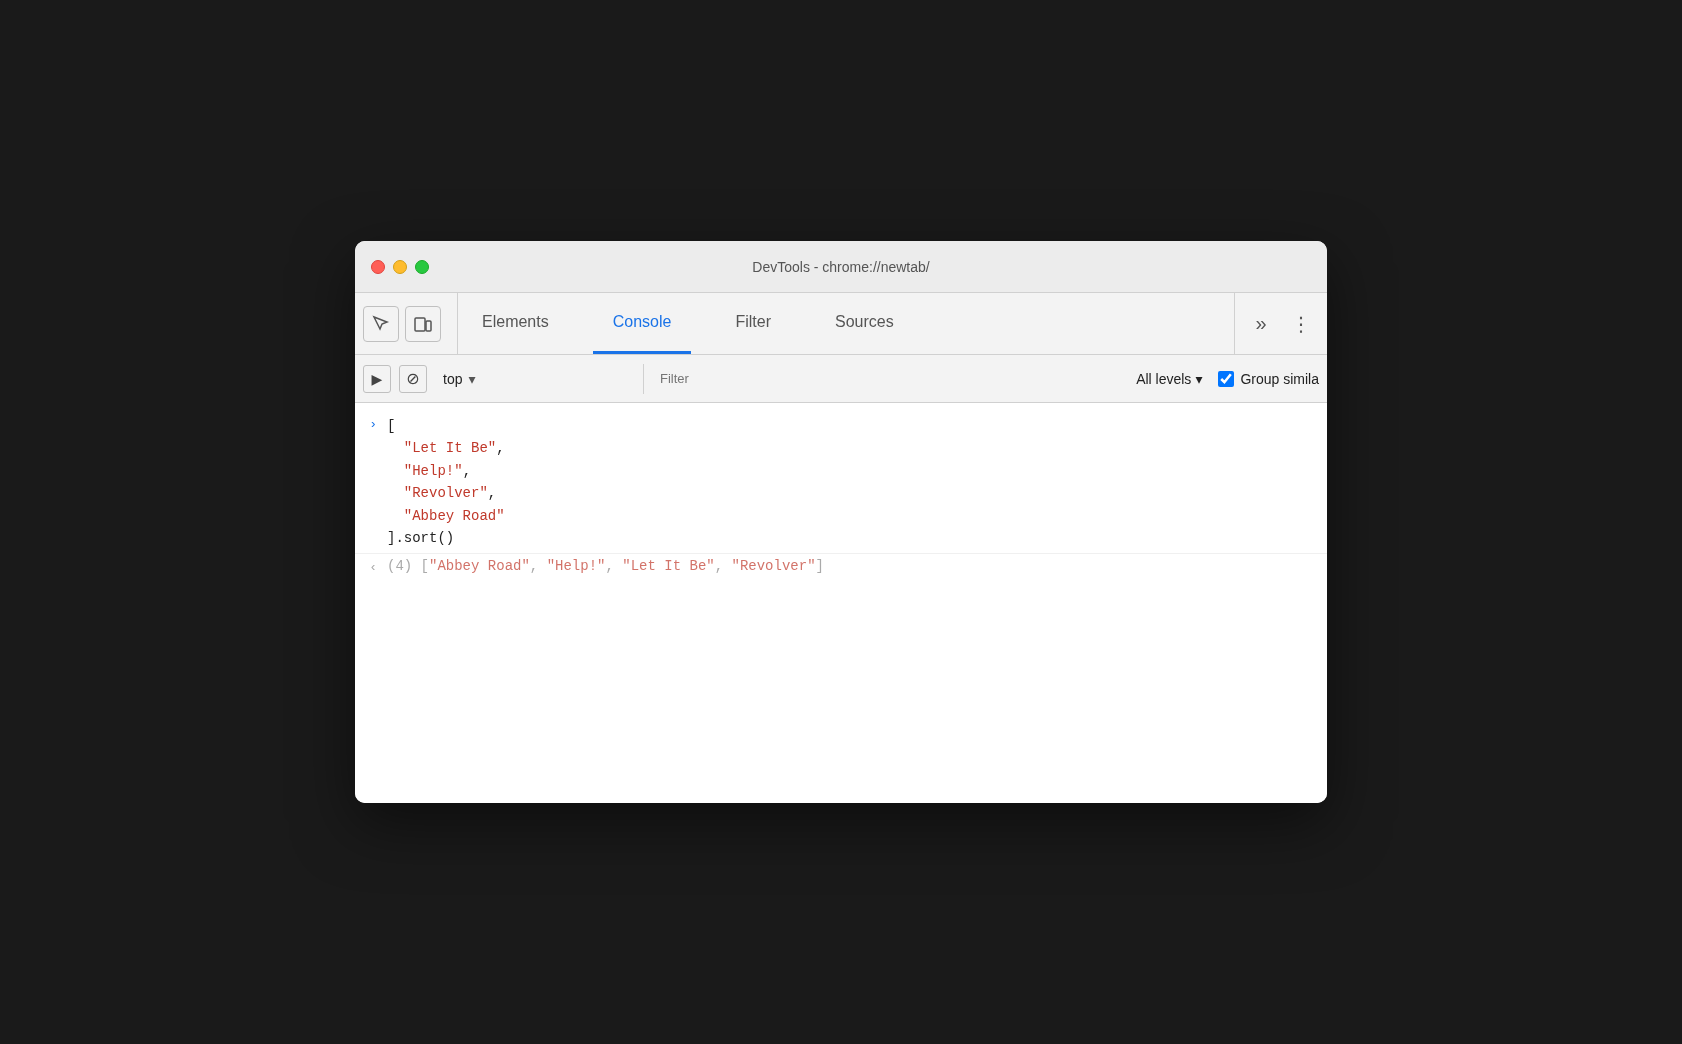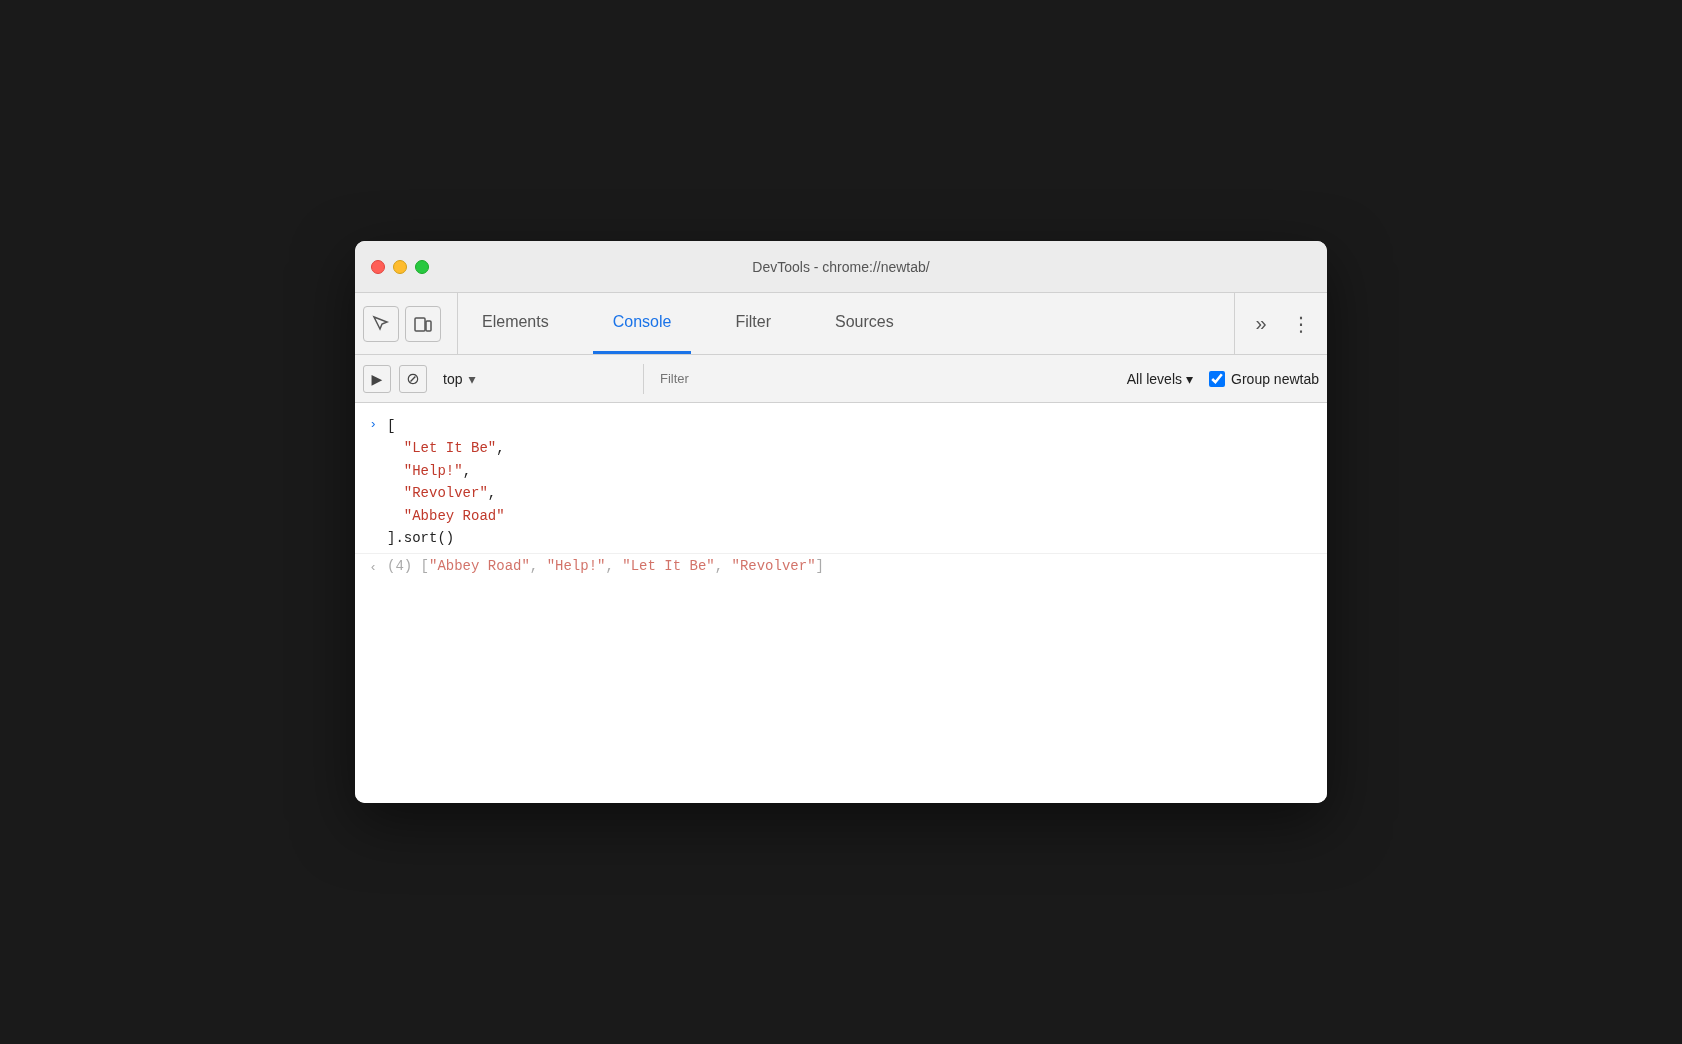--- a/index.html
+++ b/index.html
@@ -305,21 +305,21 @@
       <span class="arrow">▾</span>
     </div>
     <div class="divider-v"></div>
     <input class="filter-input" type="text" placeholder="Filter" style="">
     <button class="all-levels-btn">
       <span>All levels</span>
       <span>▾</span>
     </button>
     <div class="checkbox-area">
       <input type="checkbox" checked="" style="">
-      <span>Group newtab</span>
+      <span>Group simila</span>
     </div>
   </div>
 
   <div class="console-output">
 
     <div class="console-entry">
       <span class="entry-arrow">›</span>
       <div class="entry-content"><span class="bracket">[</span>
   <span class="string">"Let It Be"</span><span class="bracket">,</span>
   <span class="string">"Help!"</span><span class="bracket">,</span>

